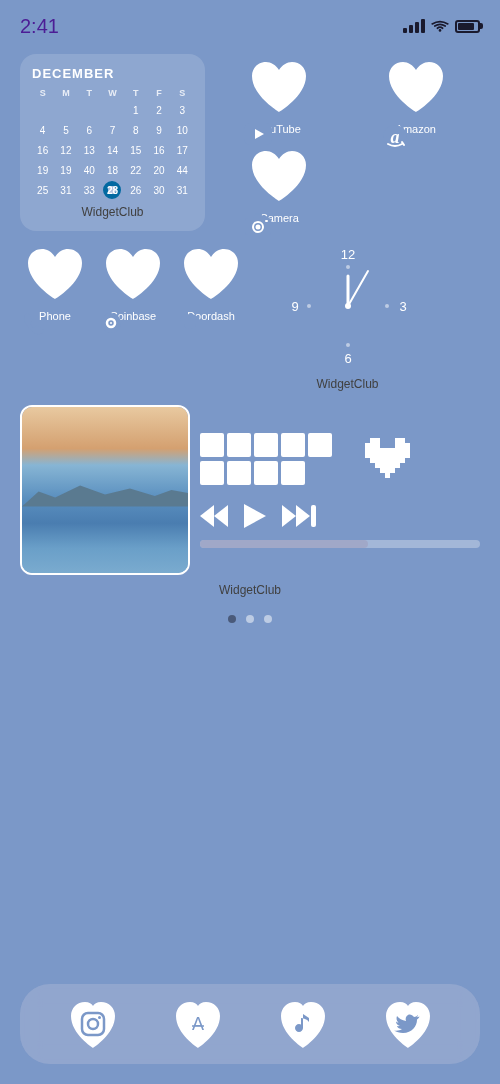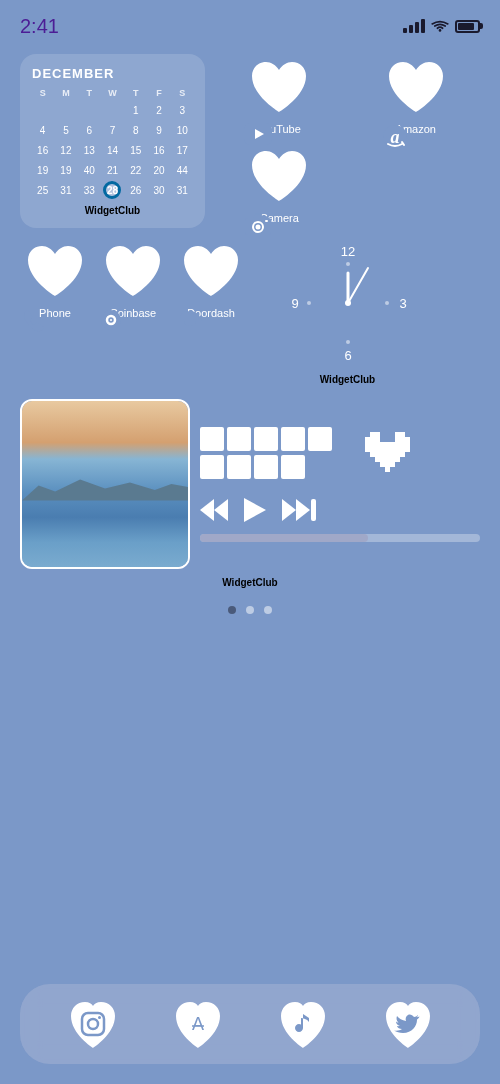--- a/index.html
+++ b/index.html
@@ -109,30 +109,30 @@
       border-radius: 50%;
       width: 18px;
       height: 18px;
       display: flex;
       align-items: center;
       justify-content: center;
       margin: 0 auto;
     }
     .cal-day.today {
       background: rgba(255,255,255,0.3);
-      border: 3px solid #0369a1;
+      border: 5px solid #0369a1;
       font-weight: 700;
     }
     .cal-day.empty { color: transparent; }
     .widget-label {
       text-align: center;
-      color: #000000;
-      font-size: 10px;
+      color: #404040;
+      font-size: 12px;
       margin-top: 6px;
-      font-weight: 700;
+      font-weight: 400;
     }
 
     
     .app-icons-right {
       display: grid;
       grid-template-columns: 1fr 1fr;
       gap: 8px;
       flex: 1;
     }
 
@@ -374,21 +374,21 @@
         <div class="cal-day">12</div>
         <div class="cal-day">13</div>
         <div class="cal-day">14</div>
         <div class="cal-day">15</div>
         <div class="cal-day">16</div>
         <div class="cal-day">17</div>
 
         <div class="cal-day">19</div>
         <div class="cal-day">19</div>
         <div class="cal-day">40</div>
-        <div class="cal-day">21</div>
+        <div class="cal-day">18</div>
         <div class="cal-day">22</div>
         <div class="cal-day">20</div>
         <div class="cal-day">44</div>
 
         <div class="cal-day">25</div>
         <div class="cal-day">31</div>
         <div class="cal-day">33</div>
         <div class="cal-day today">28</div>
         <div class="cal-day">26</div>
         <div class="cal-day">30</div>

